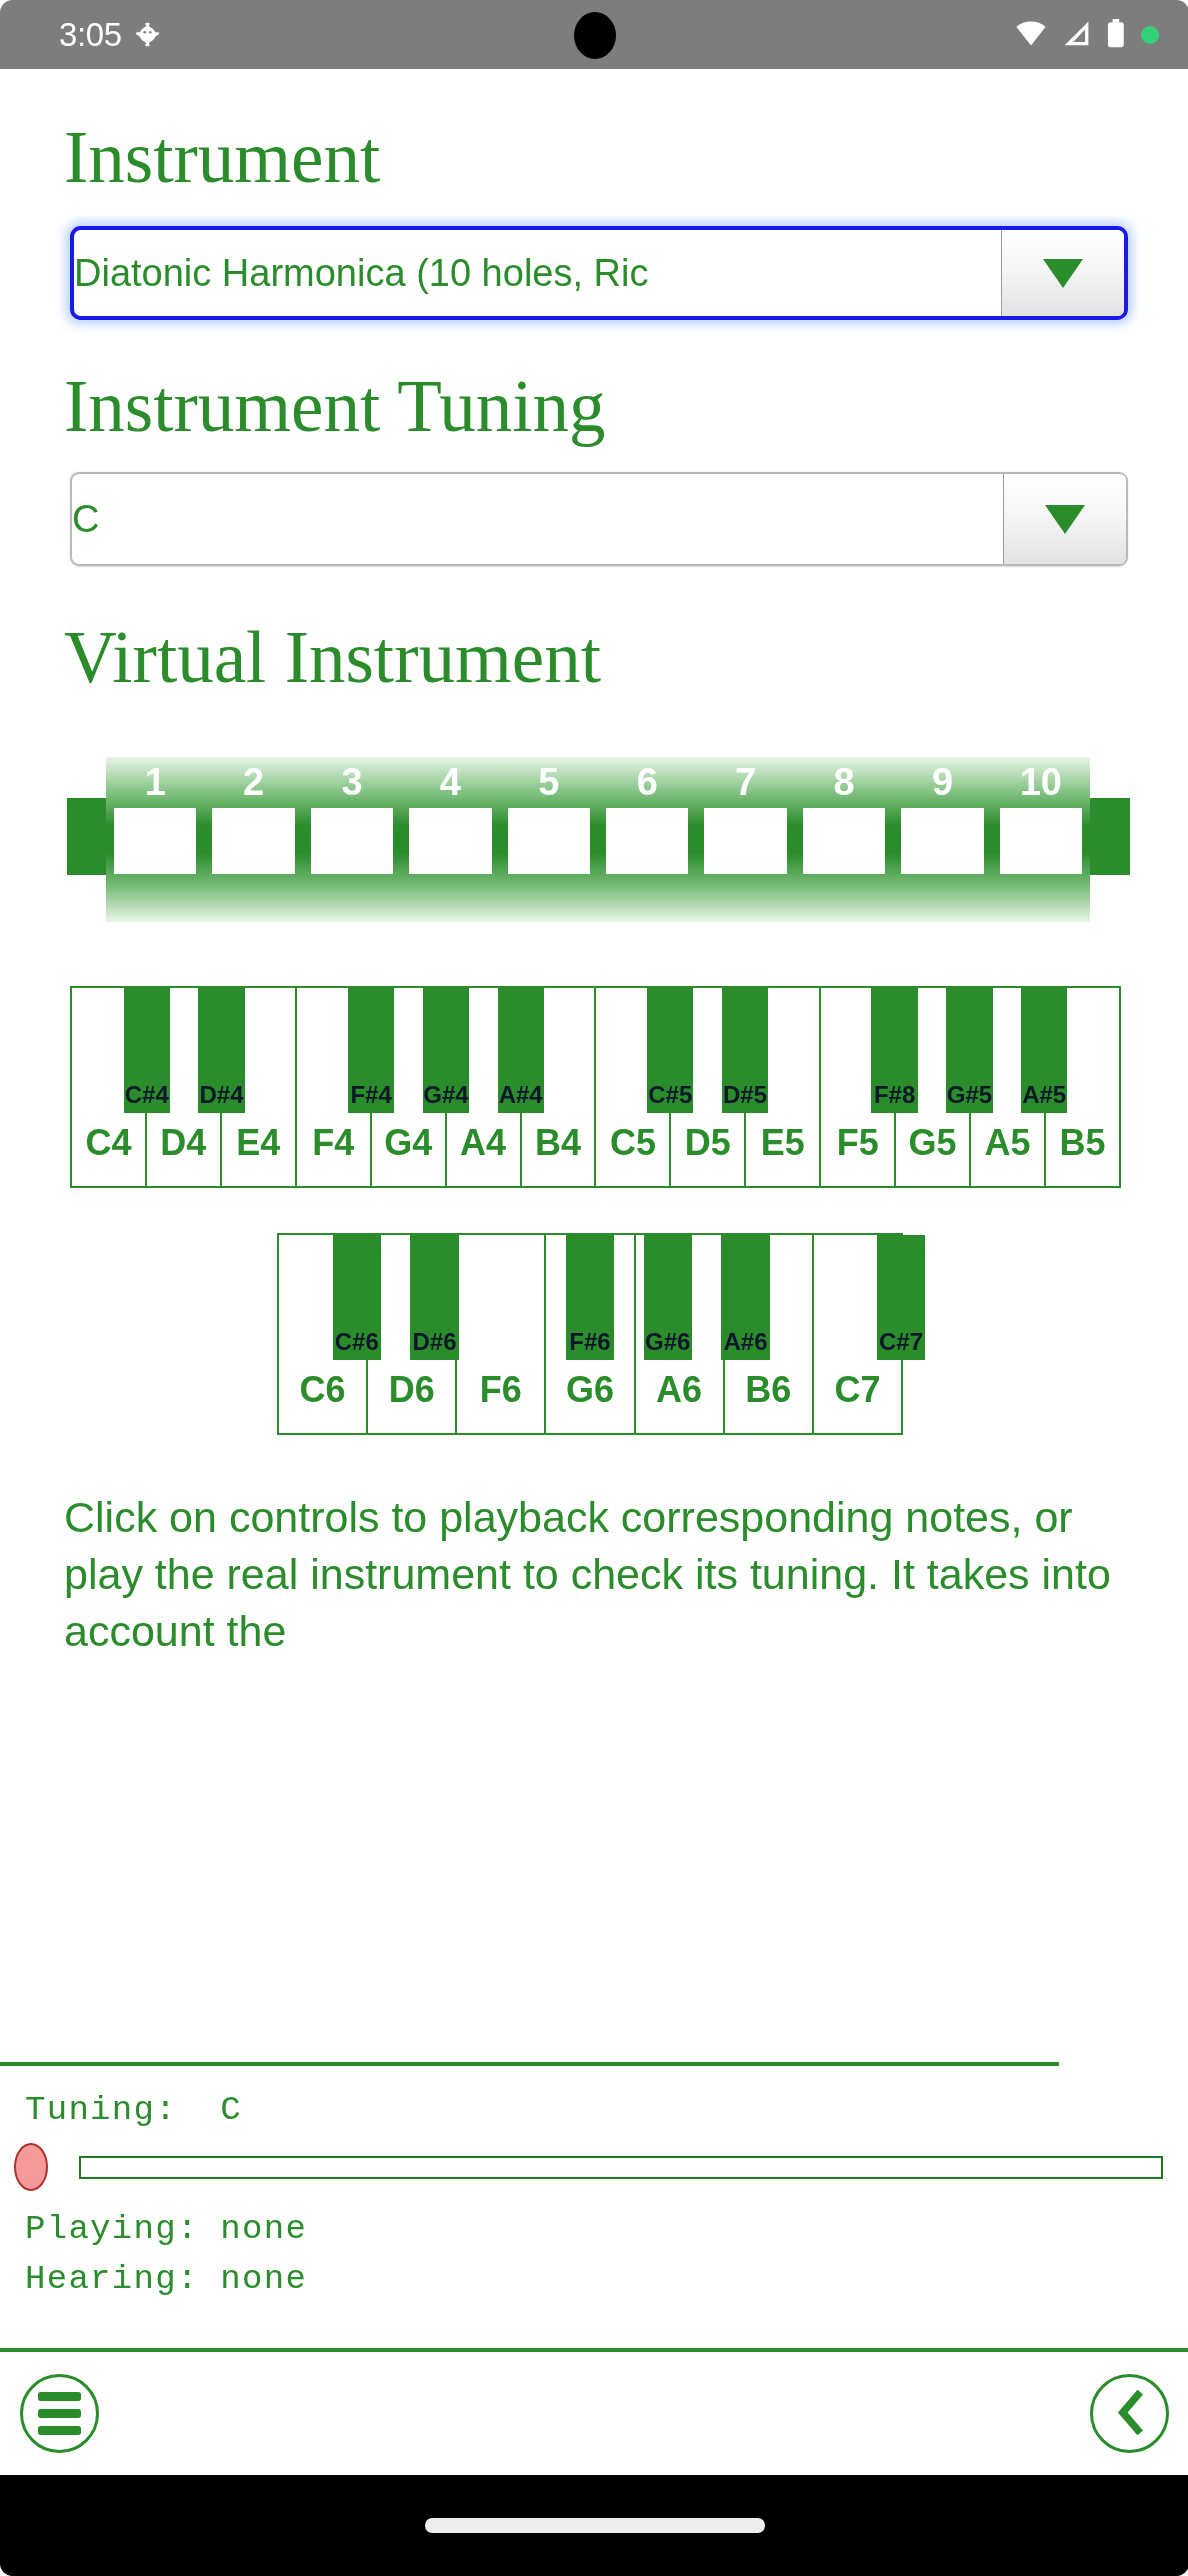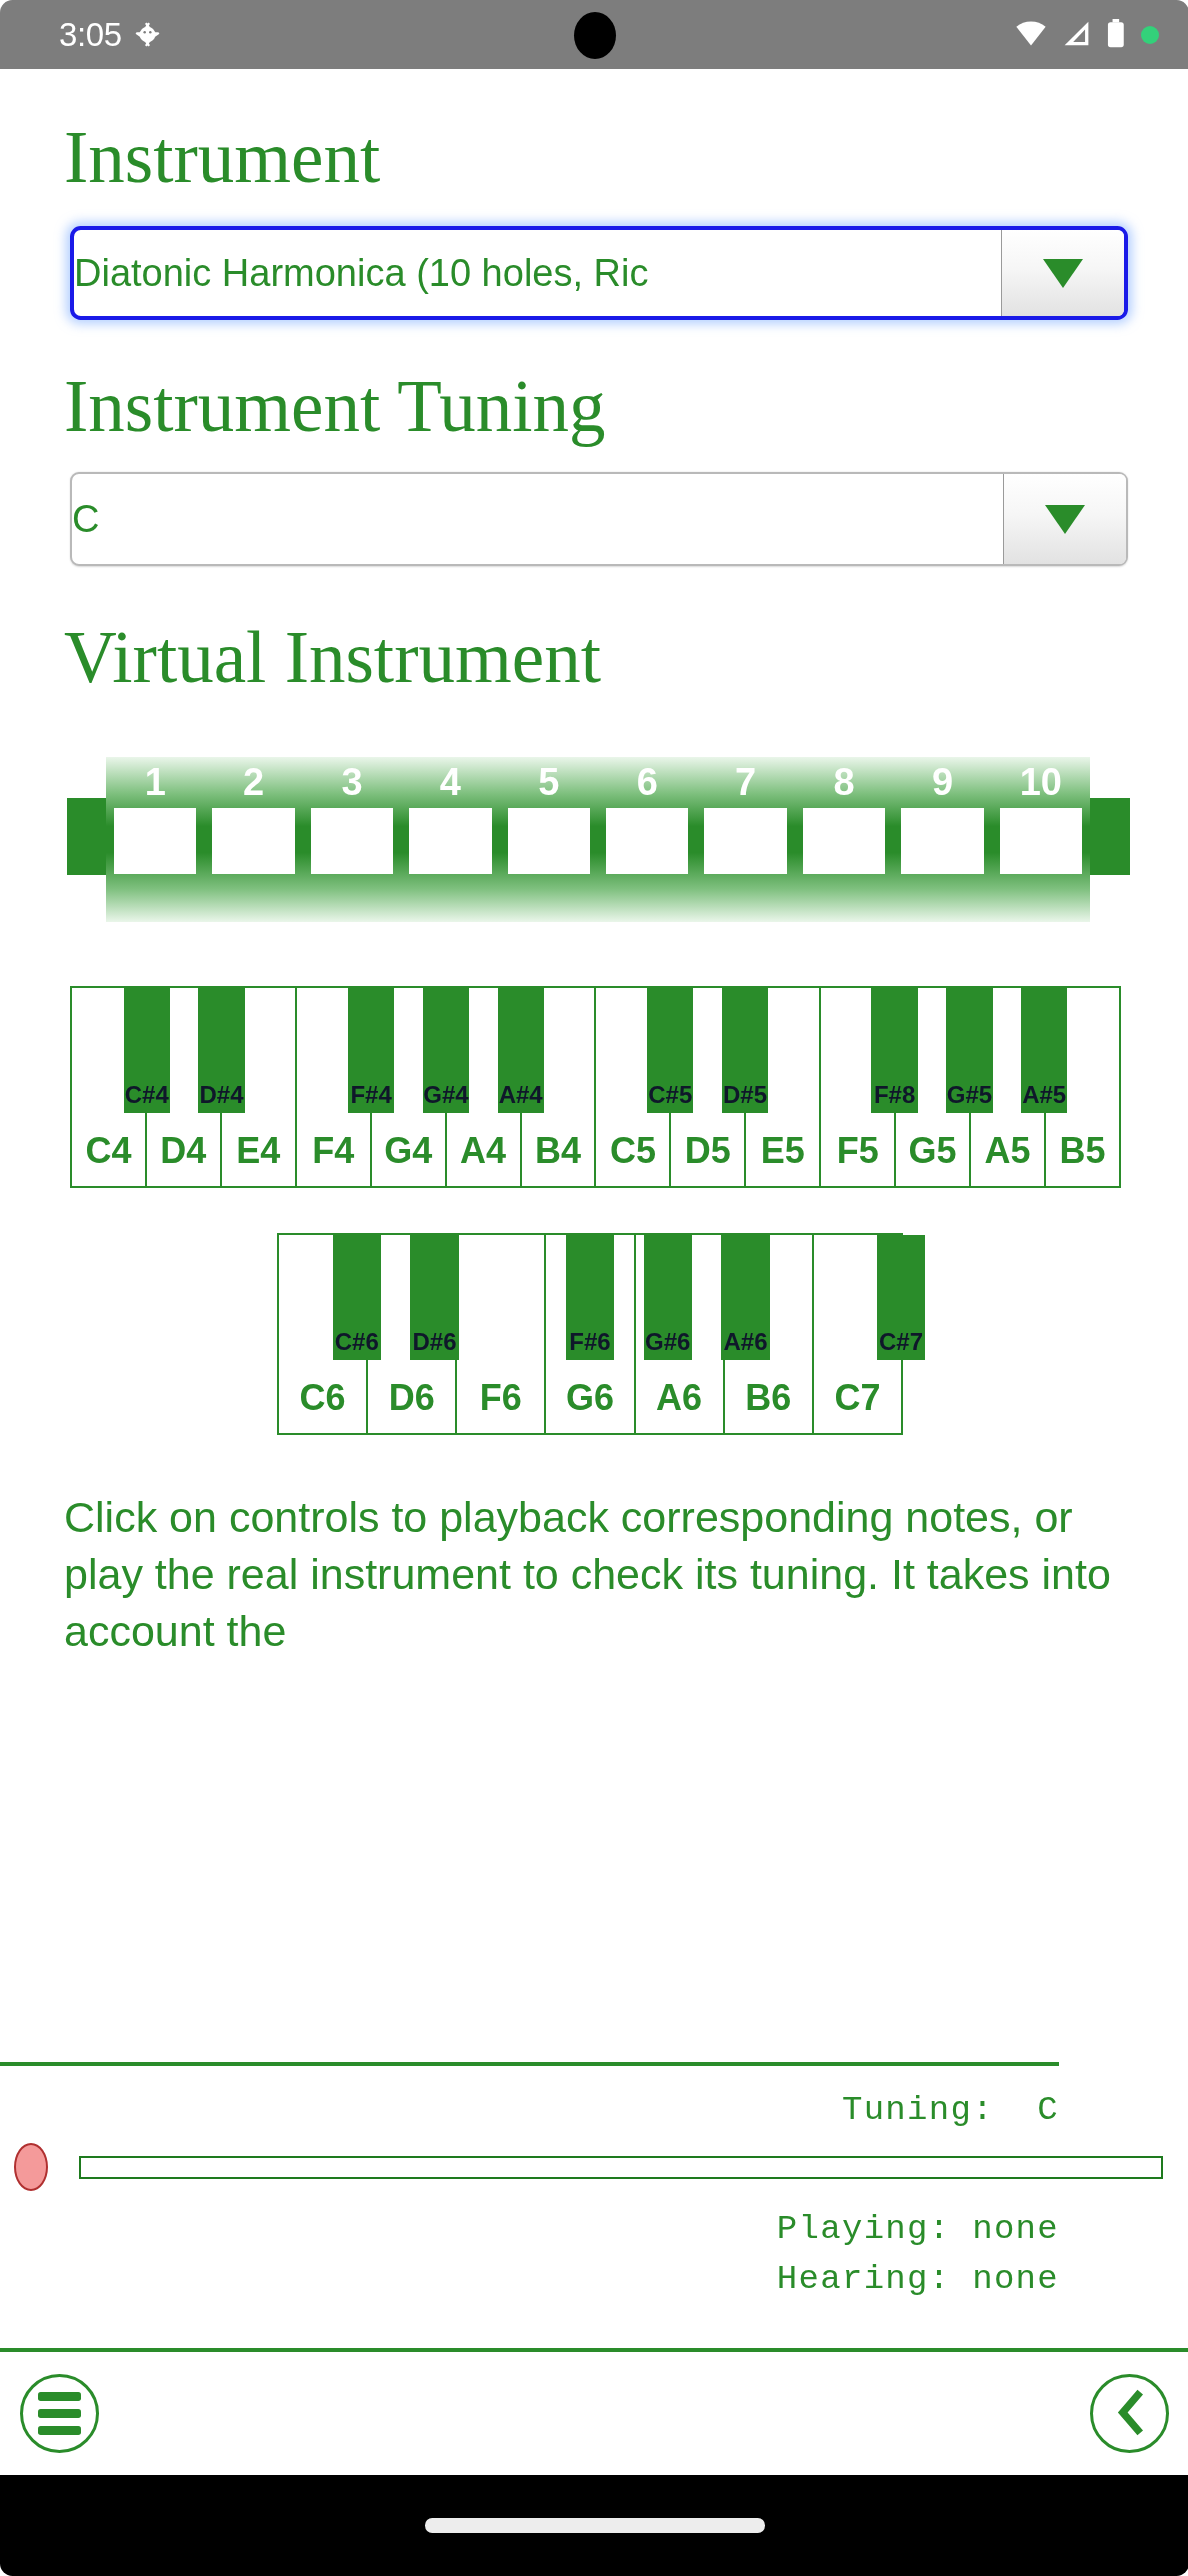--- a/index.html
+++ b/index.html
@@ -106,21 +106,21 @@
   .piano {
     position: relative; height: 202px;
     border: 2.7px solid #2a8c2a; background: #fff;
   }
   .piano.row1 { margin-left: 70px; width: 1051px; }
   .piano.row2 { margin-left: 277px; width: 626px; }
   .wkeys { position: absolute; inset: 0; display: flex; }
   .wkey {
     flex: 1; position: relative; border-right: 2.7px solid #2a8c2a;
     display: flex; align-items: flex-end; justify-content: center;
-    padding-bottom: 14px;
+    padding-bottom: 22px;
   }
   .wkey:last-child { border-right: none; }
   .wkey-label {
     color: #2a8c2a; font-size: 36px; font-weight: 700;
     font-family: "Liberation Sans", sans-serif;
   }
   .bkeys { position: absolute; left: 0; top: 0; width: 100%; height: 125px; pointer-events: none; }
   .bkey {
     position: absolute; top: 0; height: 125px; background: #2a8c2a;
     display: flex; align-items: flex-end; justify-content: center;
@@ -137,21 +137,20 @@
     color: #2a8c2a; font-size: 43px; line-height: 1.32;
     font-family: "Liberation Sans", sans-serif;
   }
 
   
   .statuspanel {
     position: absolute; left: 0; top: 2062px; width: 1059px; height: 271px;
     border-top: 4.5px solid #2a8c2a; background: #fff;
     font-family: "Liberation Mono", monospace;
     color: #2a8c2a;
-    text-align: right;
   }
   .sp-line { font-size: 34px; margin-left: 25px; letter-spacing: 1.3px; white-space: pre; }
   .sp-tuning { margin-top: 25px; }
   .slider-row { position: relative; height: 63px; margin-top: 7.2px; }
   .slider-track {
     position: absolute; left: 79px; top: 19.7px; width: 1084px; height: 23px;
     border: 2.7px solid #1e7a1e; background: #fff; box-sizing: border-box;
   }
   .slider-thumb {
     position: absolute; left: 14.3px; top: 7.2px; width: 34px; height: 48px;

